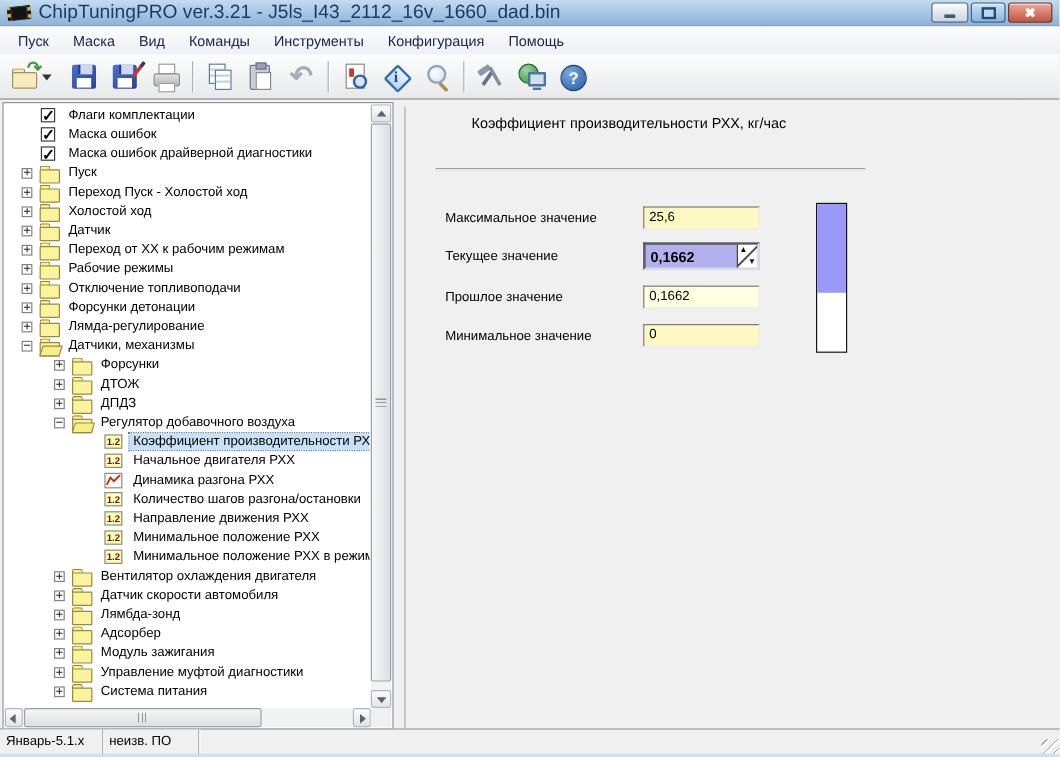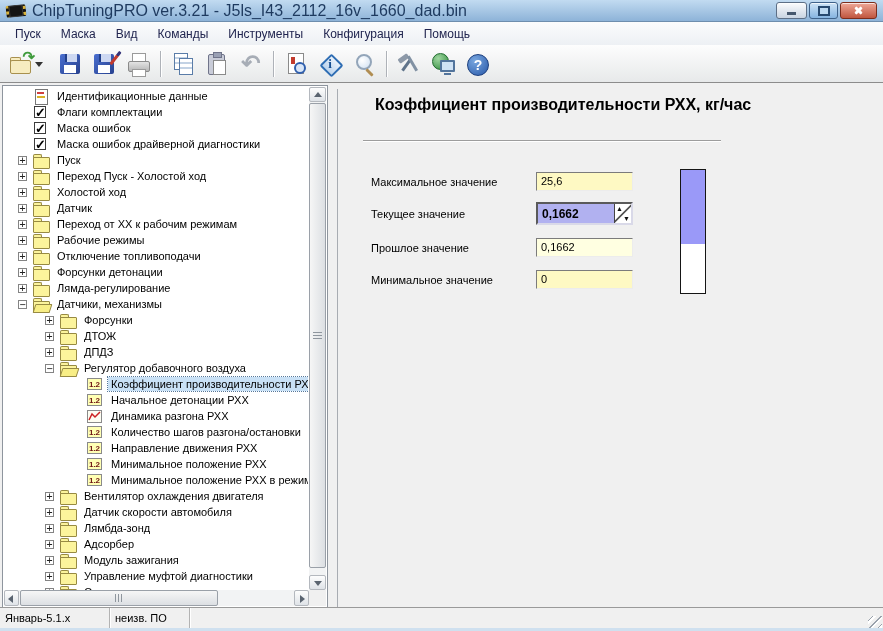--- a/index.html
+++ b/index.html
@@ -119,21 +119,21 @@
   #tree-hscroll .rt{position:absolute;right:0;top:0;bottom:0;width:15px}
   #hthumb{position:absolute;top:0;bottom:0;left:16px;width:196px;background:linear-gradient(#f6f6f6,#dcdfe3);
     border:1px solid #9aa0a8;border-radius:2px}
   #hthumb .grip{position:absolute;top:3px;bottom:3px;left:50%;width:7px;margin-left:-4px;
     background:repeating-linear-gradient(90deg,#8f969e 0 1px,transparent 1px 3px)}
   #tree-corner{position:absolute;right:1px;bottom:1px;width:17px;height:16px;background:#f0f0f0}
 
   
   #right-panel{position:absolute;left:330px;top:85px;width:553px;height:522px;background:#f0f0f0}
   .panel-divider{position:absolute;left:7px;top:4px;bottom:0;width:1px;background:#a8acb2}
-  .panel-title{position:absolute;left:45px;top:11px;font-weight:bold;font-size:16px}
+  .panel-title{position:absolute;left:63px;top:11px;font-weight:normal;font-size:12px}
   .sep-line{position:absolute;left:33px;top:55px;width:358px;height:1px;background:#9d9d9d;border-bottom:1px solid #fff}
   .frow{position:absolute;left:0;width:340px;height:26px}
   .flabel{position:absolute;left:41px;top:4px}
   .fwrap{position:absolute;left:206px;top:0;width:97px;height:19px;background:#fef9c3;
     border:1px solid;border-color:#7b7b7b #ececec #ececec #7b7b7b;display:flex;box-sizing:border-box}
   .v-previous{background:#ffffe1}
   .v-current{top:-2px;height:23px;background:#b1b1f0;border-width:2px;
     border-color:#5a5a5a #d9d9e8 #d9d9e8 #5a5a5a}
   .fval{flex:1;padding:2px 0 0 4px;overflow:hidden}
   .v-current .fval{font-weight:bold;padding-top:3px;font-size:12px}
@@ -142,21 +142,21 @@
   .spin .su{position:absolute;left:1px;top:0;font-size:7px;line-height:9px;color:#111}
   .spin .sd{position:absolute;right:1px;bottom:0;font-size:7px;line-height:9px;color:#111}
   #gauge{position:absolute;left:350px;top:84px;width:24px;height:123px;background:#fff;border:1px solid #151515}
   #gauge-fill{width:100%}
 
   
   #statusbar{position:absolute;left:0;right:0;top:607px;height:21px;background:#f0f0f0;
     border-top:1px solid #9a9a9a;display:flex;box-sizing:content-box}
   .sp{padding:4px 5px 0;border-right:1px solid #b3b3b3;box-shadow:1px 0 0 #fff;box-sizing:border-box;
     overflow:hidden;white-space:nowrap}
-  .sp0{width:110px}.sp1{width:80px}.sp2{flex:1;border-right:none;box-shadow:none}
+  .sp0{width:86px}.sp1{width:80px}.sp2{flex:1;border-right:none;box-shadow:none}
   #grip{position:absolute;right:1px;bottom:1px;width:14px;height:14px;
     background:repeating-linear-gradient(135deg,transparent 0 3px,#9aa2ac 3px 4px,#fff 4px 6px)}
   #bottom-edge{position:absolute;left:0;right:0;bottom:0;height:3px;background:#cfe0ef}
 </style>
 </head>
 <body>
 
 <div id="titlebar">
   <span class="app-icon"></span>
   <span class="title-text">ChipTuningPRO ver.3.21 - J5ls_I43_2112_16v_1660_dad.bin</span>
@@ -275,29 +275,20 @@
       <span class="ico ico-help">
         <span class="c">?</span>
       </span>
     </button>
   </div>
 
 <div id="tree-panel">
   <div id="tree-rows">
       <div class="tree-row lvl0">
         <span class="exp noexp"></span>
-        <span class="t-ico t-doc">
-          <span class="pg"></span>
-          <span class="l1"></span>
-          <span class="l2"></span>
-        </span>
-        <span class="lbl">Идентификационные данные</span>
-      </div>
-      <div class="tree-row lvl0">
-        <span class="exp noexp"></span>
         <span class="t-ico t-check">
           <span class="bx">✓</span>
         </span>
         <span class="lbl">Флаги комплектации</span>
       </div>
       <div class="tree-row lvl0">
         <span class="exp noexp"></span>
         <span class="t-ico t-check">
           <span class="bx">✓</span>
         </span>
@@ -429,21 +420,21 @@
         <span class="t-ico t-param">
           <span class="bx">1.2</span>
         </span>
         <span class="lbl">Коэффициент производительности РХХ</span>
       </div>
       <div class="tree-row lvl2">
         <span class="exp noexp"></span>
         <span class="t-ico t-param">
           <span class="bx">1.2</span>
         </span>
-        <span class="lbl">Начальное детонации РХХ</span>
+        <span class="lbl">Начальное двигателя РХХ</span>
       </div>
       <div class="tree-row lvl2">
         <span class="exp noexp"></span>
         <span class="t-ico t-chart">
           <span class="bx"><svg width="13" height="11" viewBox="0 0 13 11">
               <polyline points="1,9 4,3 7,6 12,1" fill="none" stroke="#cc2222" stroke-width="1.5"></polyline>
             </svg></span>
         </span>
         <span class="lbl">Динамика разгона РХХ</span>
       </div>

